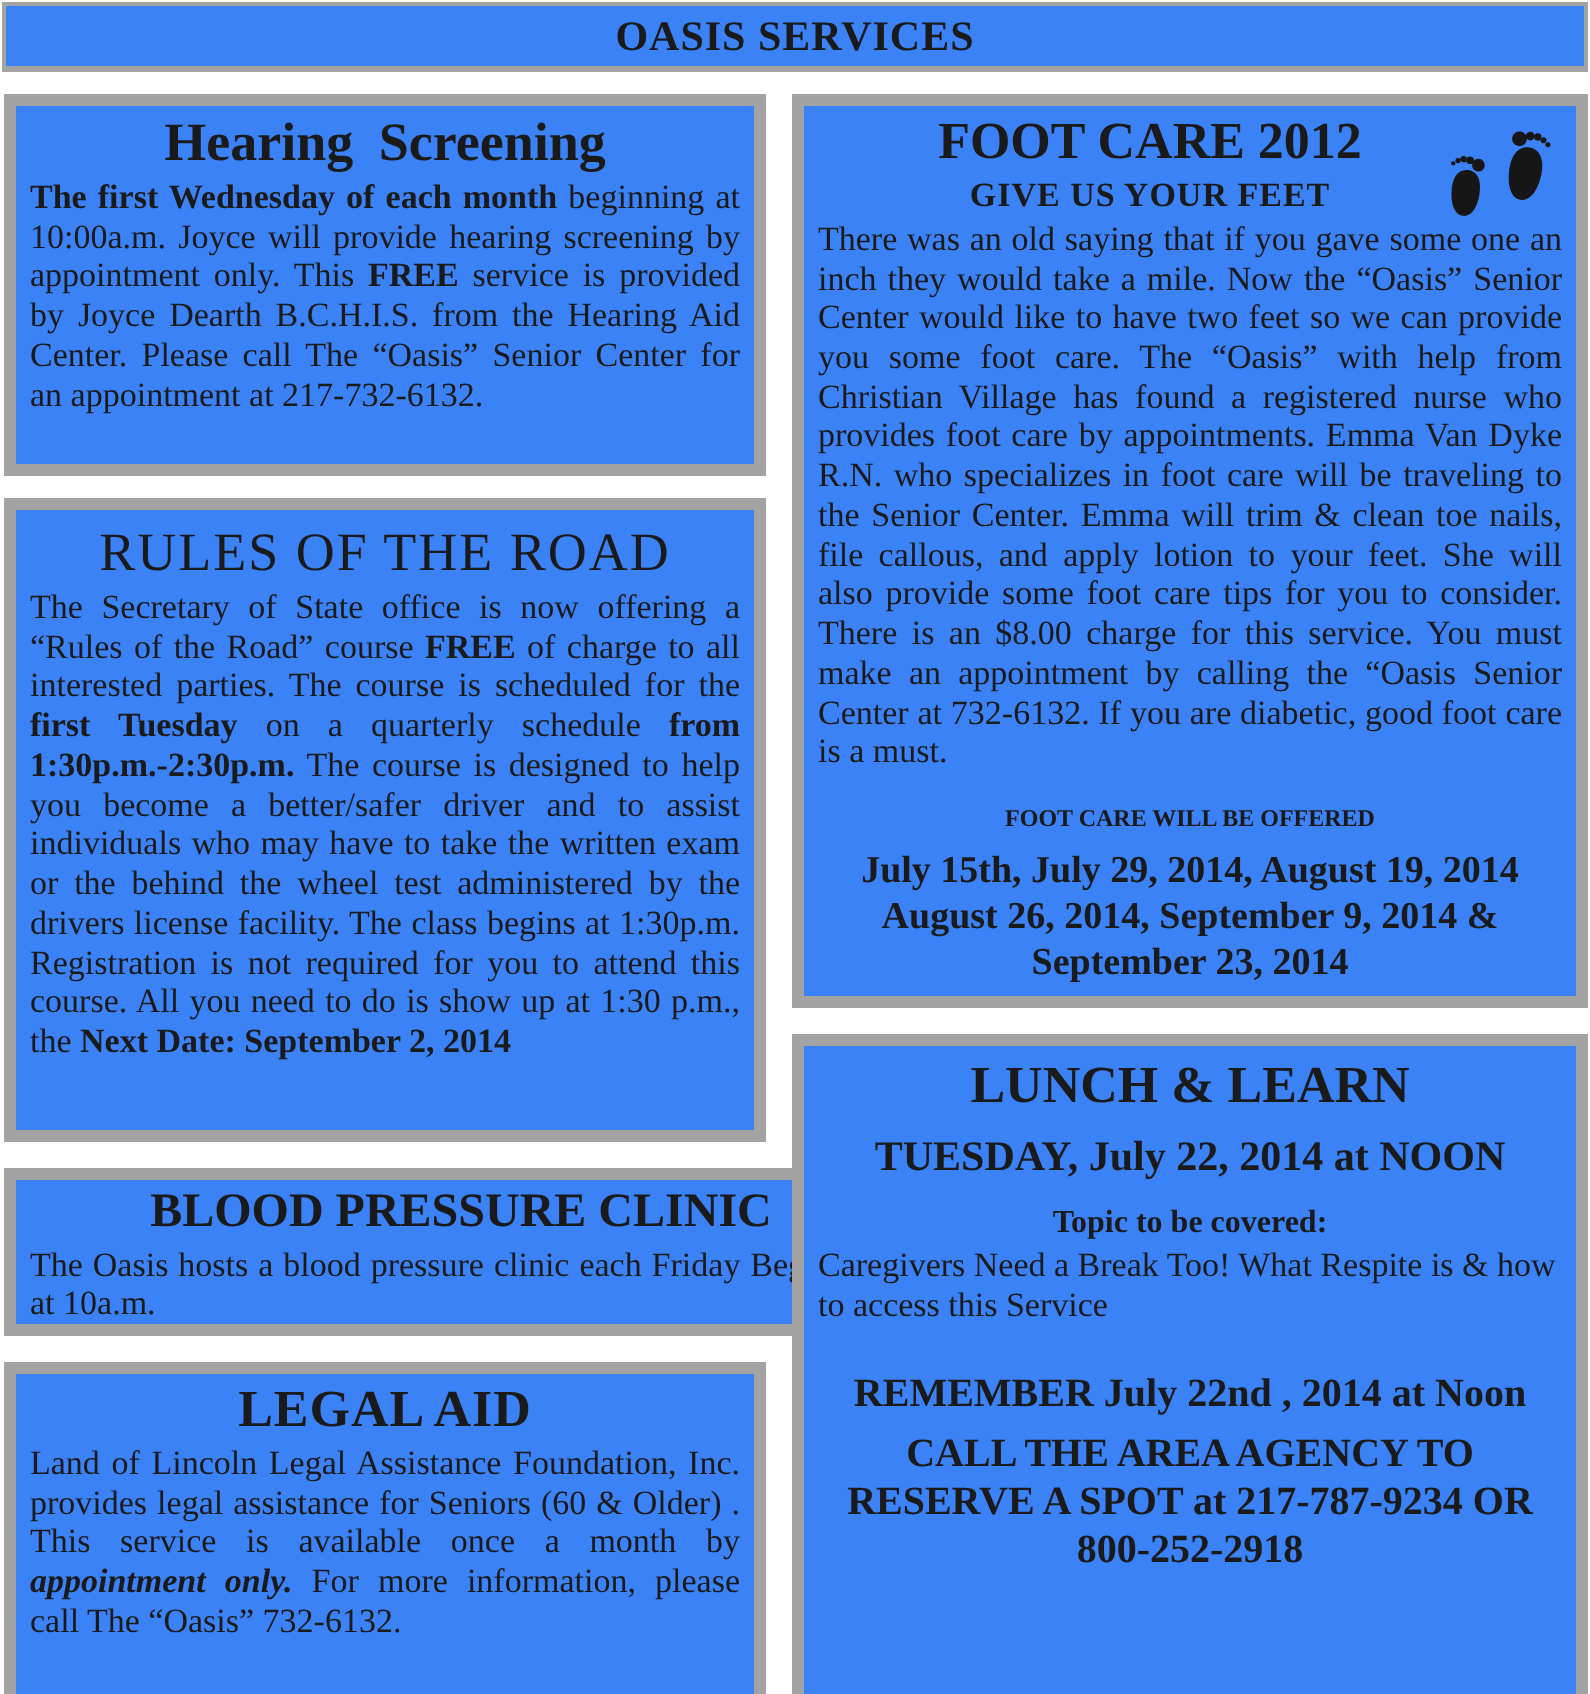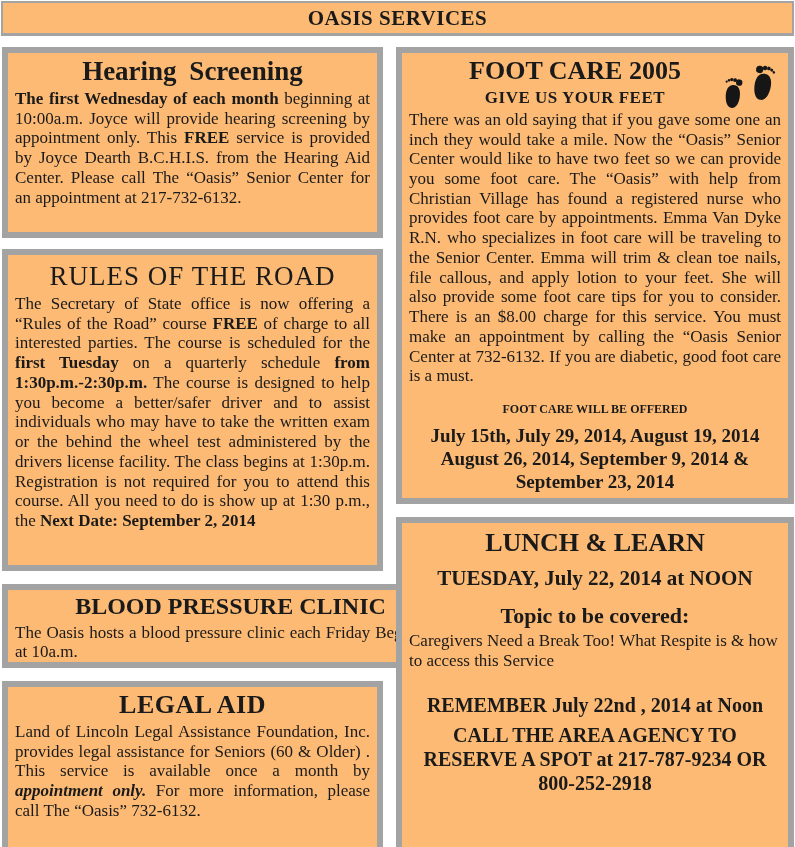--- a/index.html
+++ b/index.html
@@ -6,21 +6,21 @@
   html, body { width: 795px; height: 847px; }
   body {
     position: relative;
     background: #ffffff;
     color: #1a1a1a;
     font-family: "Liberation Serif", "DejaVu Serif", serif;
   }
   .box {
     position: absolute;
     border: 6px solid #a3a3a3;
-    background: #fdba74;
+    background: #3b82f6;
     overflow: hidden;
   }
   .header-box {
     left: 1px; top: 1px; width: 793px; height: 35px;
     border-width: 2px 2px 3px 2px;
     display: flex; align-items: center; justify-content: center;
   }
   .page-title {
     font-size: 21px; font-weight: bold; letter-spacing: 0.5px;
   }
@@ -50,21 +50,21 @@
   .sub-lunch    { font-size: 21px; margin-bottom: 6px; }
 
   .body-text {
     font-size: 17px; line-height: 1.16; text-align: justify; margin-top: 2px;
   }
   .centered-bold {
     text-align: center; font-weight: bold;
   }
   .offered-heading { font-size: 12px; margin-top: 16px; }
   .offered-dates   { font-size: 19px; line-height: 1.2; margin-top: 8px; text-align: center; font-weight: bold; }
-  .topic-heading   { font-size: 22px; margin-top: 12px; }
+  .topic-heading   { font-size: 16px; margin-top: 12px; }
   .topic-body      { text-align: left; }
   .remember-line   { font-size: 20px; margin-top: 24px; }
   .call-line       { font-size: 20px; line-height: 1.2; margin-top: 6px; }
 
   .footprints {
     position: absolute; top: 5px; right: 6px; width: 66px; height: 56px;
   }
 </style>
 </head>
 <body>
@@ -103,21 +103,21 @@
           <circle cx="0.6" cy="-14" r="1.9"></circle>
           <circle cx="-2.7" cy="-14.2" r="1.6"></circle>
           <circle cx="-5.4" cy="-13.2" r="1.3"></circle>
           <circle cx="-7.6" cy="-11.6" r="1.1"></circle>
         </g>
       </defs>
       <use href="#foot" transform="translate(17,36) rotate(6)"></use>
       <use href="#foot" transform="translate(47,26) scale(-1.15,1.15) rotate(-10)"></use>
     </svg>
   </span>
-  <div class="sec-title title-footcare">FOOT CARE 2005</div>
+  <div class="sec-title title-footcare">FOOT CARE 2012</div>
   <div class="sub-title sub-footcare">GIVE US YOUR FEET</div>
   <div class="body-text"><span>There was an old saying that if you gave some one an inch they would take a mile. Now the “Oasis” Senior Center would like to have two feet so we can provide you some foot care. The “Oasis” with help from Christian Village has found a registered nurse who provides foot care by appointments. Emma Van Dyke R.N. who specializes in foot care will be traveling to the Senior Center. Emma will trim &amp; clean toe nails, file callous, and apply lotion to your feet. She will also provide some foot care tips for you to consider. There is an $8.00 charge for this service. You must make an appointment by calling the “Oasis Senior Center at 732-6132. If you are diabetic, good foot care is a must.</span></div>
   <div class="centered-bold offered-heading">FOOT CARE WILL BE OFFERED</div>
   <div class="offered-dates">July 15th, July 29, 2014, August 19, 2014 August 26, 2014, September 9, 2014 &amp; September 23, 2014</div>
 </div>
 
 <div class="box lunch">
   <div class="sec-title title-lunch">LUNCH &amp; LEARN</div>
   <div class="sub-title sub-lunch">TUESDAY,  July 22, 2014 at NOON</div>
   <div class="centered-bold topic-heading">Topic to be covered:</div>

